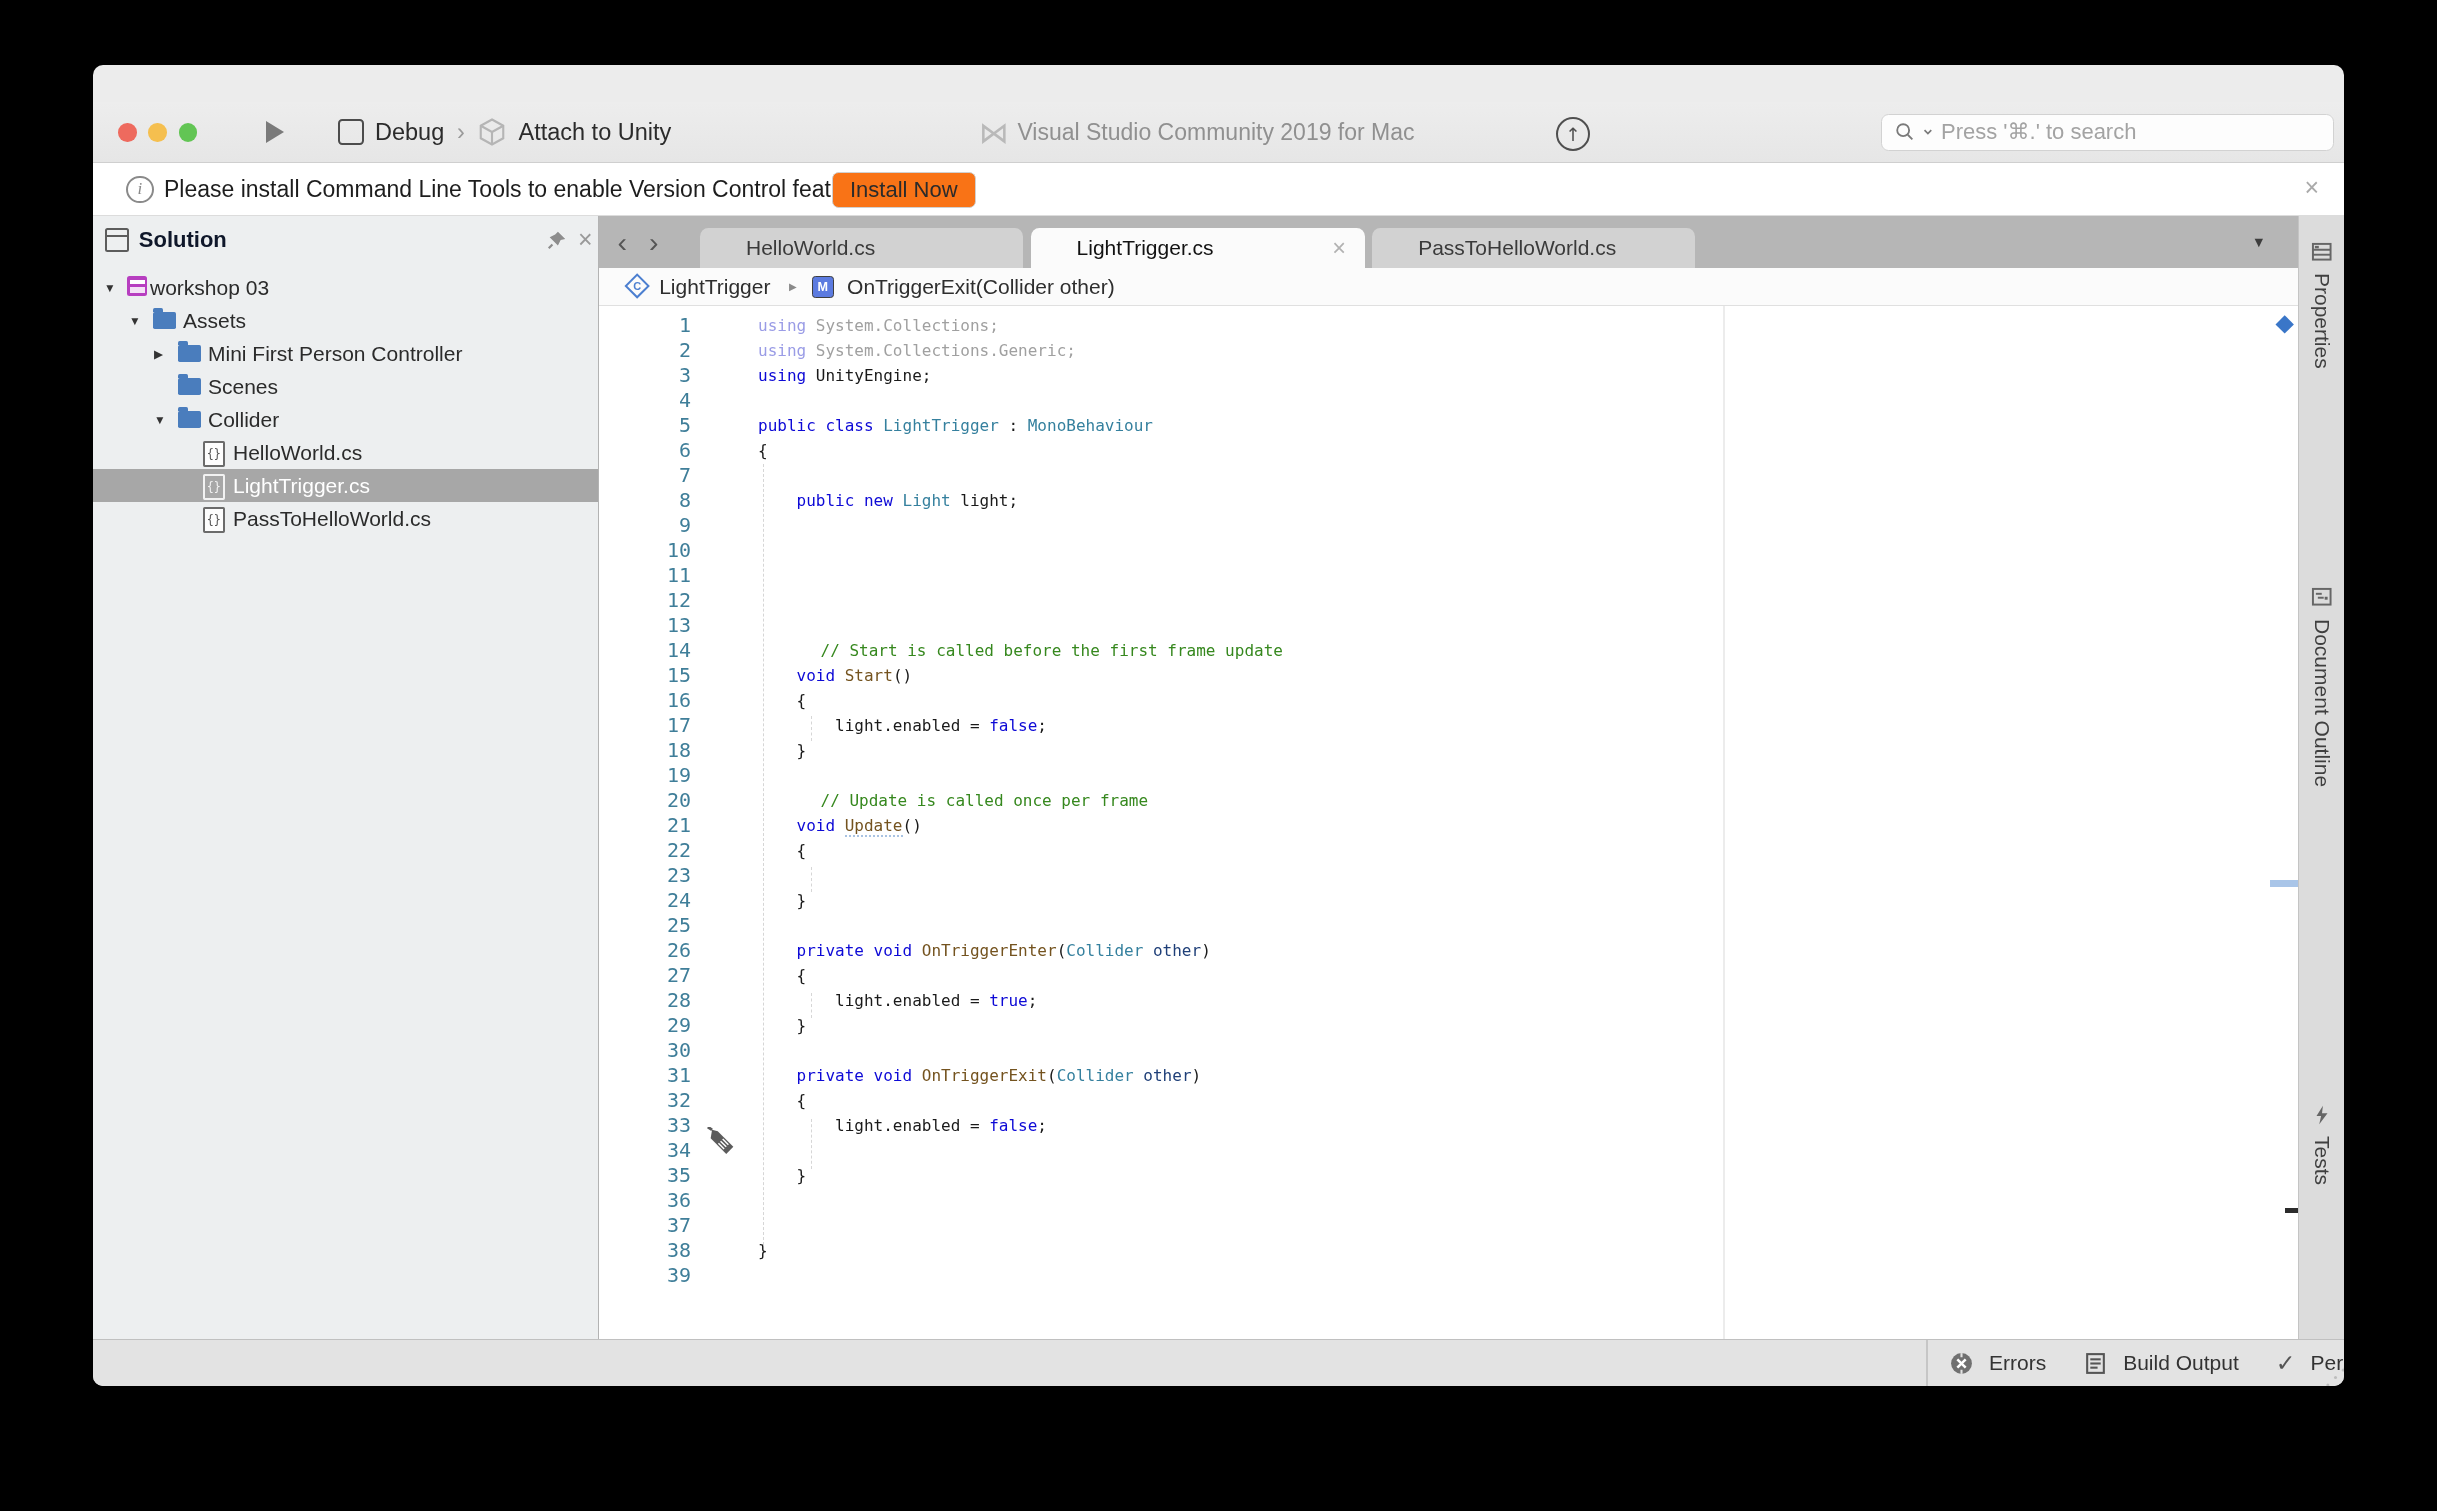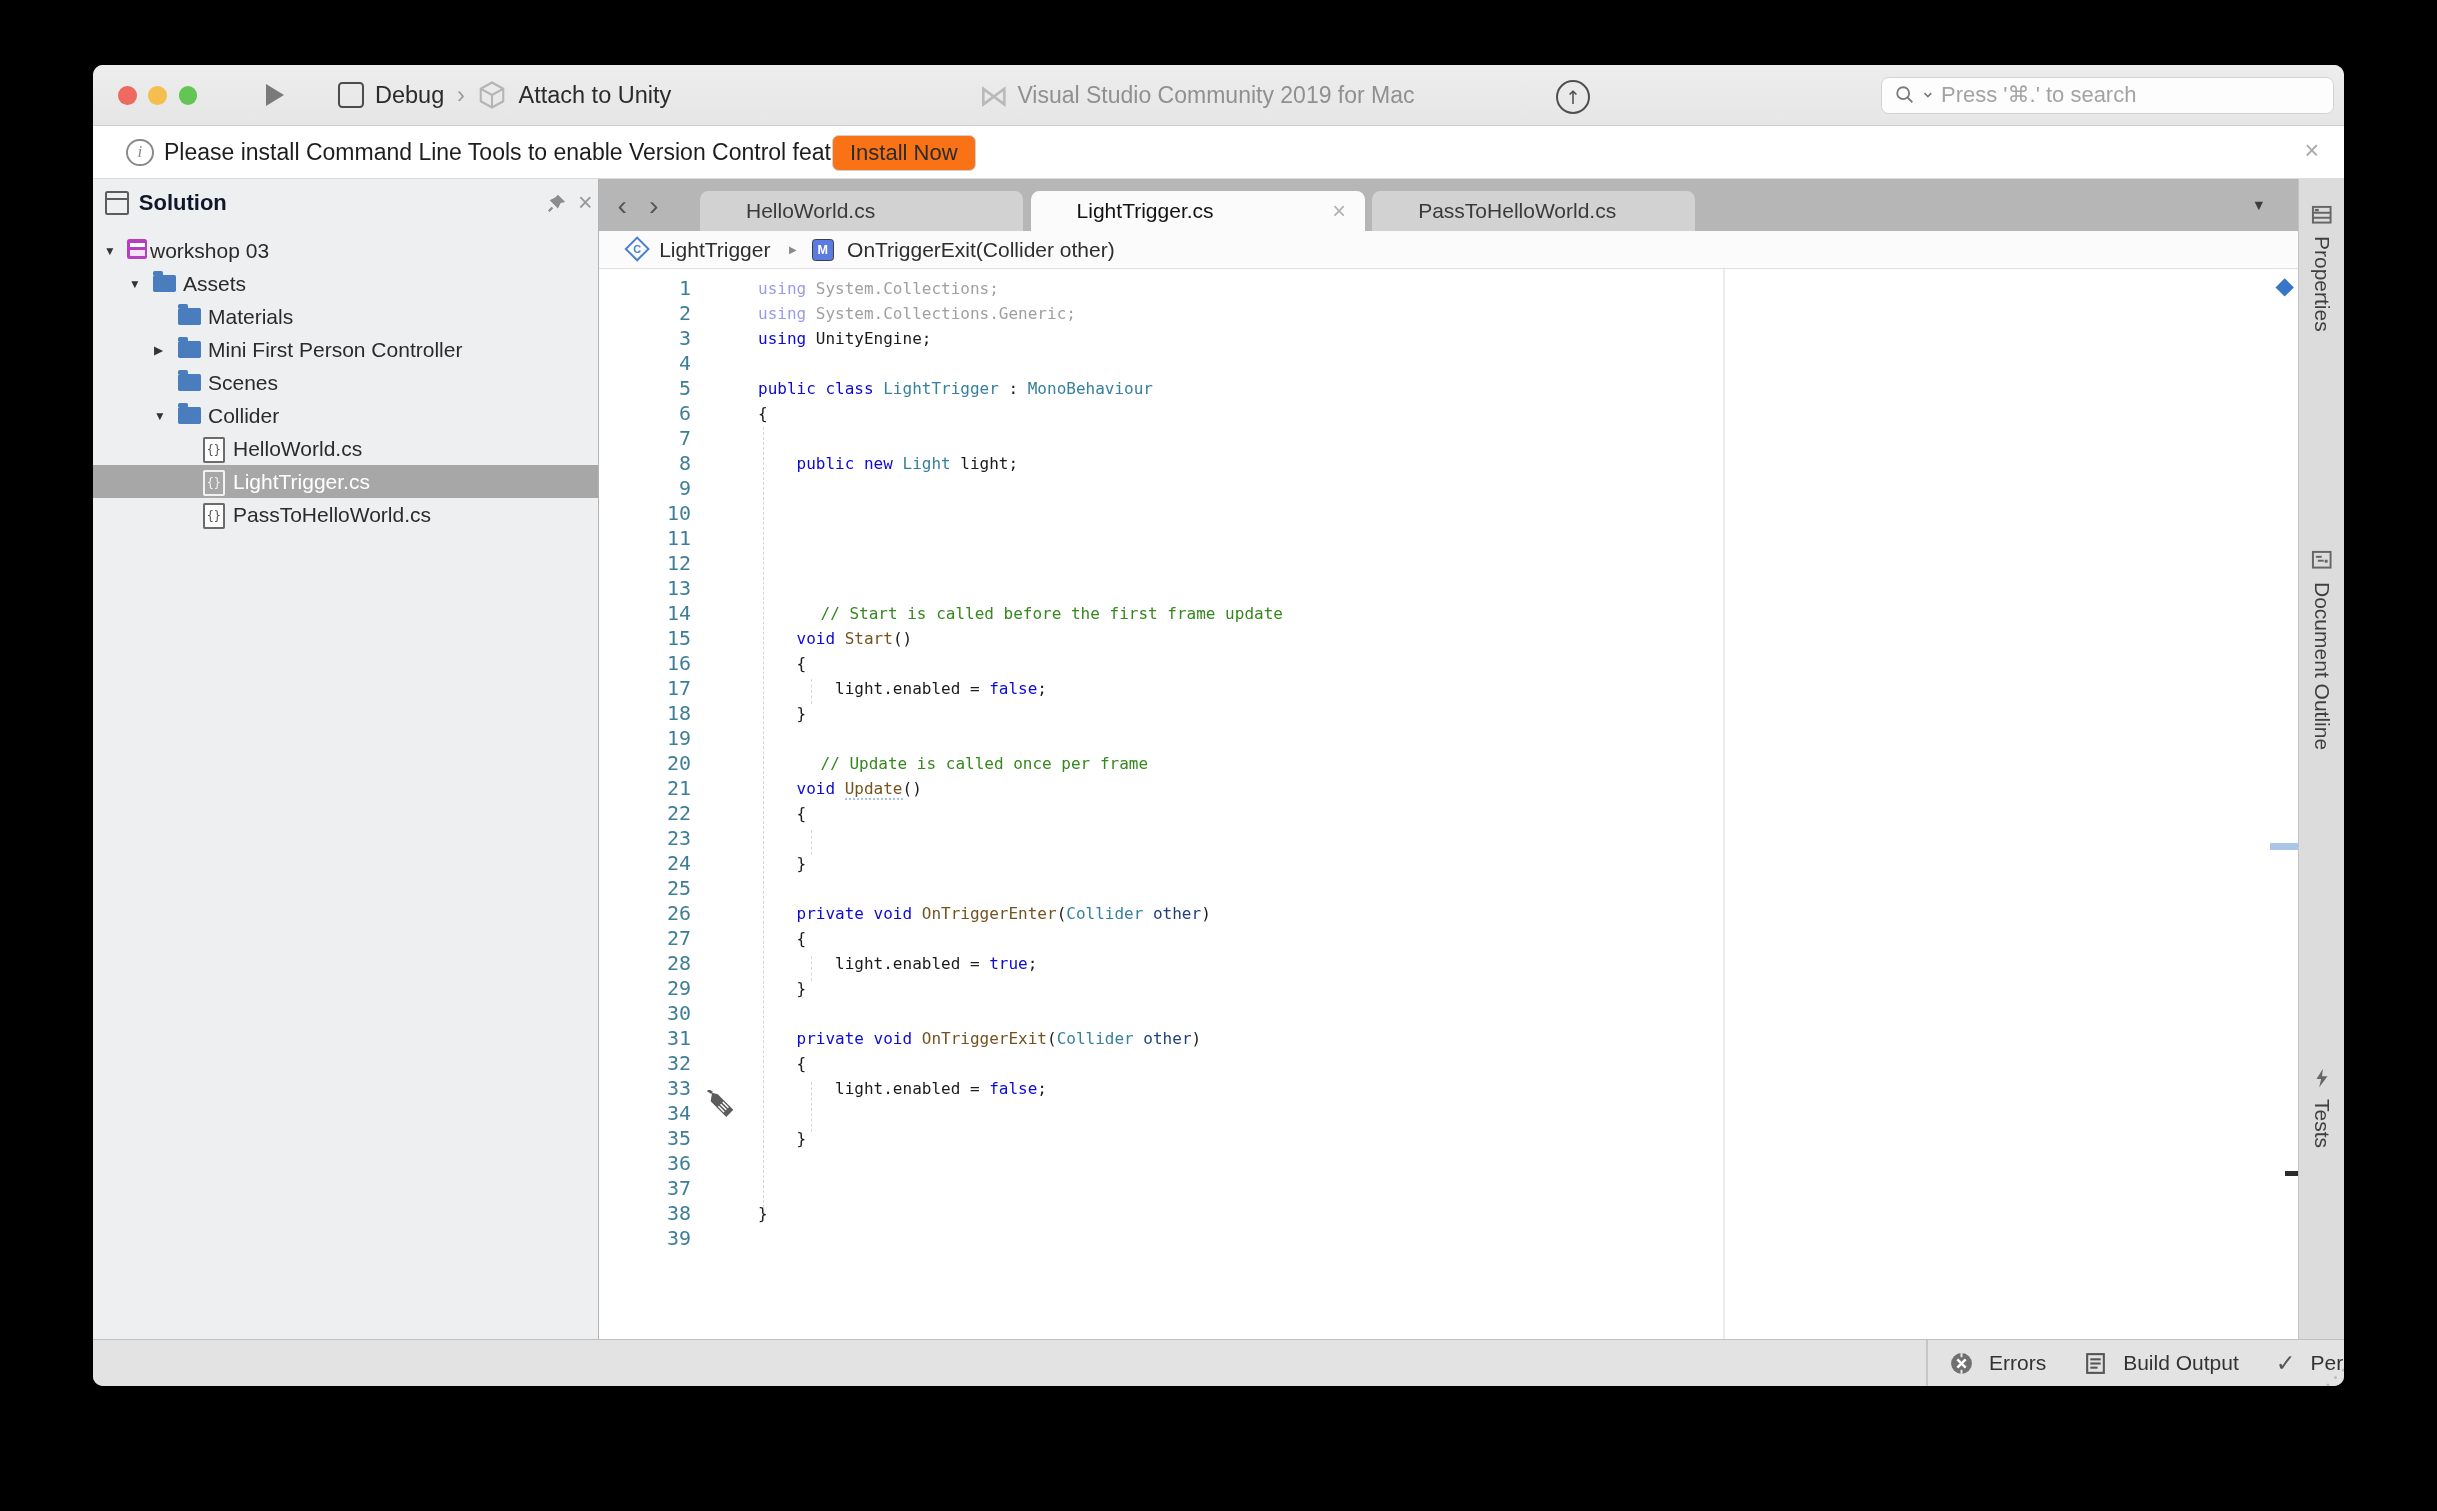--- a/index.html
+++ b/index.html
@@ -3,21 +3,21 @@
 <meta charset="utf-8">
 <style>
   html,body{margin:0;padding:0;}
   body{width:2438px;height:1511px;background:#000;position:relative;overflow:hidden;
        font-family:"Liberation Sans",sans-serif;}
   .window{position:absolute;left:93px;top:65px;width:2251px;height:1321px;border-radius:10px;
           background:#ececec;overflow:hidden;display:flex;flex-direction:column;
           box-shadow:0 15px 50px rgba(0,0,0,.55);}
   
   .toolbar{height:60px;position:relative;background:linear-gradient(#ededed,#e6e6e6);
-           border-bottom:0.8px solid #cfcfcf;flex:none;}
+           border-bottom:0.8px solid #cfcfcf;flex:none;margin-top:37px;}
   .traffic{position:absolute;left:25px;top:21px;display:flex;gap:11.8px;}
   .tl{width:18.5px;height:18.5px;border-radius:50%;}
   .run-btn{position:absolute;left:173px;top:19.3px;width:0;height:0;
            border-left:18.5px solid #7a7a7a;border-top:11px solid transparent;border-bottom:11px solid transparent;}
   .debug-chip{position:absolute;left:245px;top:0;height:60px;display:flex;align-items:center;gap:11px;}
   .dbg-sq{width:22px;height:22px;border:2.5px solid #4c4c4c;border-radius:4.2px;}
   .chip-label{font-size:23.5px;color:#2b2b2b;}
   .chip-sep{font-size:23.5px;color:#9a9a9a;padding:0 1.7px;}
   .title-group{position:absolute;left:886px;top:0;height:60px;display:flex;align-items:center;gap:8.4px;}
   .vs-logo{font-size:30px;color:#b9b9b9;font-family:"DejaVu Sans",sans-serif;}
@@ -175,26 +175,20 @@
             <span class="tlabel" style="left: 57px;">workshop 03</span>
           </div>
           <div class="trow">
             <span class="arrow" style="left: 36px;">▼</span>
             <span class="nico" style="left: 60px;">
               <div class="folder"></div>
             </span>
             <span class="tlabel" style="left: 90px;">Assets</span>
           </div>
           <div class="trow">
-            <span class="nico" style="left: 85px;">
-              <div class="folder"></div>
-            </span>
-            <span class="tlabel" style="left: 115px;">Materials</span>
-          </div>
-          <div class="trow">
             <span class="arrow" style="left: 61px;">▶</span>
             <span class="nico" style="left: 85px;">
               <div class="folder"></div>
             </span>
             <span class="tlabel" style="left: 115px;">Mini First Person Controller</span>
           </div>
           <div class="trow">
             <span class="nico" style="left: 85px;">
               <div class="folder"></div>
             </span>

